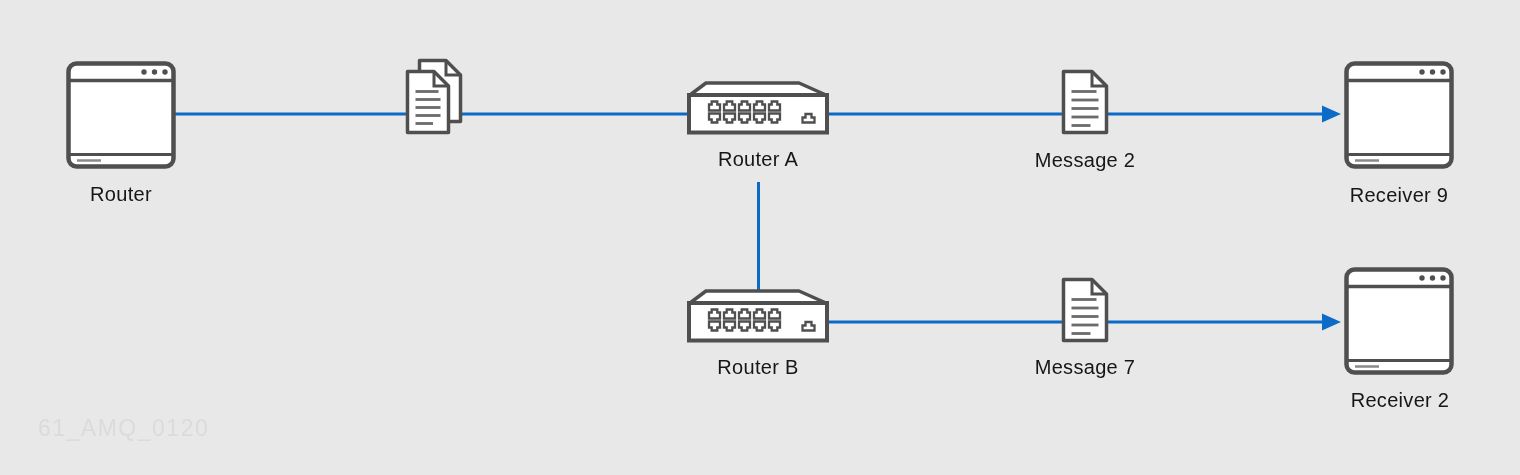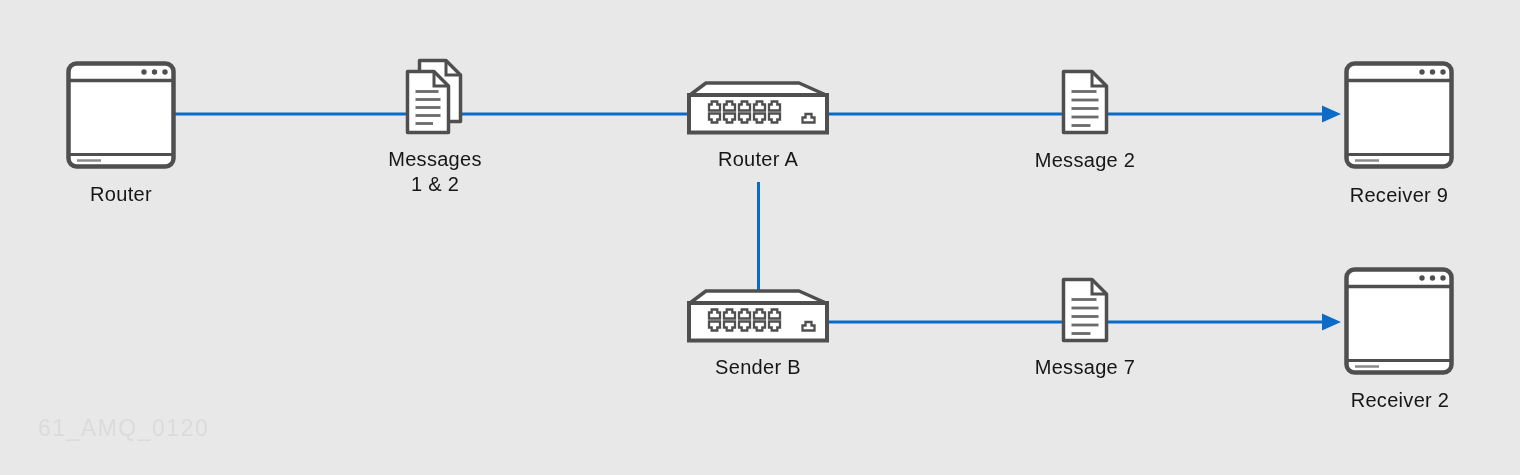--- a/index.html
+++ b/index.html
@@ -134,26 +134,22 @@
     </svg>
   <svg class="node-icon" style="left:1061px; top:277px" width="48" height="66">
       <use href="#doc"></use>
     </svg>
   <svg class="node-icon" style="left:1344px; top:267px" width="110" height="108">
       <use href="#win"></use>
     </svg>
 
   <div class="label" style="left:121px; top:183px">Router</div>
 
-  <div class="label two-line" style="left:435px; top:147px">
-    <span>Messages</span><br>
-    <span>1 &amp; 2</span>
-  </div>
 
   <div class="label" style="left:758px; top:148px">Router A</div>
   <div class="label" style="left:1085px; top:149px">Message 2</div>
   <div class="label" style="left:1399px; top:184px">Receiver 9</div>
-  <div class="label" style="left:758px; top:356px">Sender B</div>
+  <div class="label" style="left:758px; top:356px">Router B</div>
   <div class="label" style="left:1085px; top:356px">Message 7</div>
   <div class="label" style="left:1400px; top:389px">Receiver 2</div>
 
   <div class="watermark">61_AMQ_0120</div>
 </div>
 
 </body></html>

